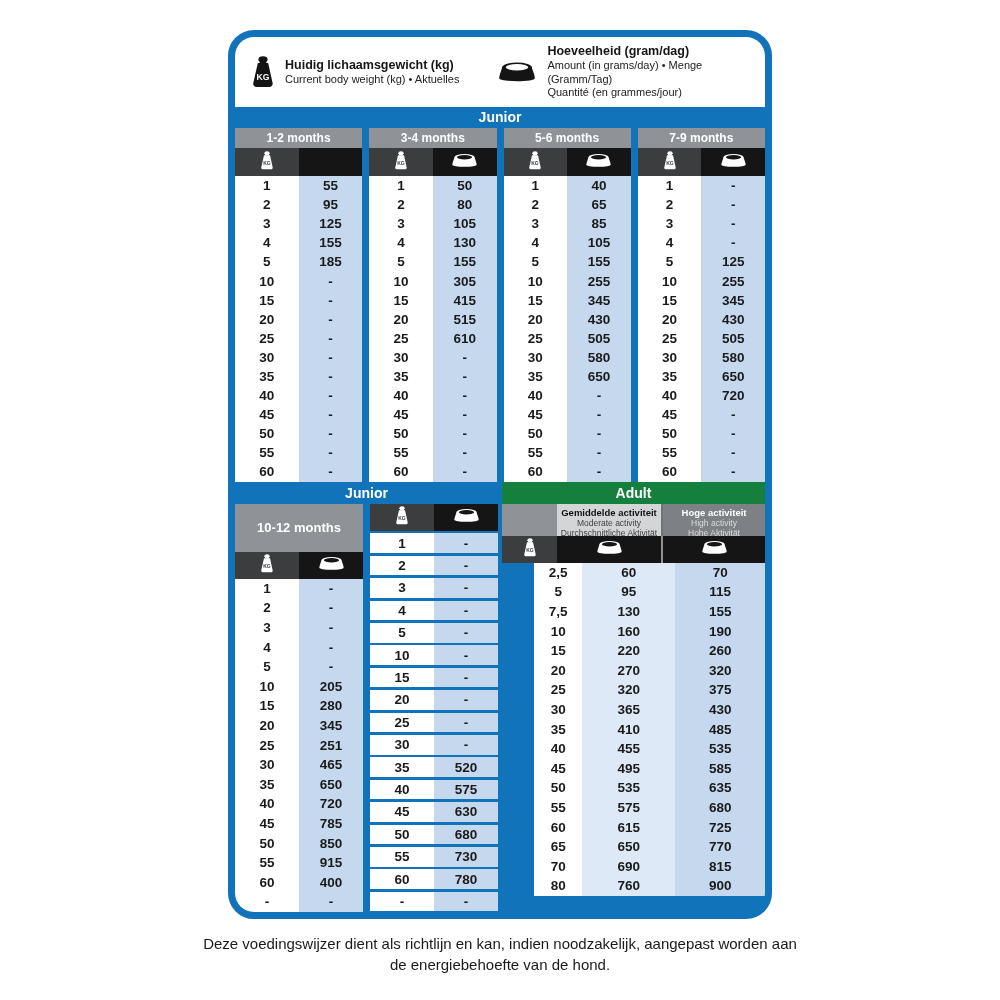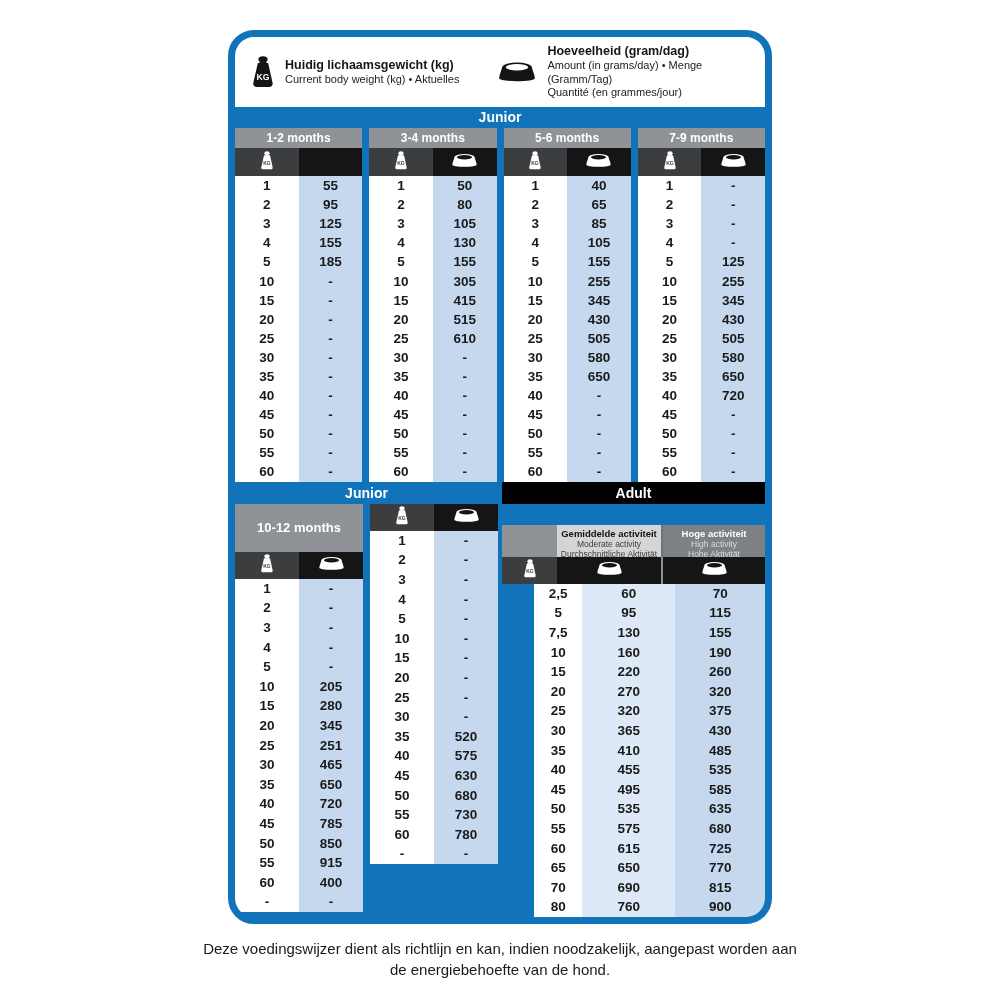--- a/index.html
+++ b/index.html
@@ -12,45 +12,45 @@
   .legend-item{display:flex;align-items:center;}
   .legend-item.weight{width:50%;padding-left:16px;box-sizing:border-box;}
   .legend-item.amount{padding-left:2px;}
   .legend-icon{margin-right:10px;display:flex;align-items:center;}
   .legend-title{font-weight:bold;font-size:12.5px;color:#161616;margin-bottom:1px;}
   .legend-line{font-size:11px;color:#222;line-height:13.5px;}
 
   
   .band{height:21px;line-height:21px;text-align:center;color:#fff;font-weight:bold;font-size:14px;}
   .band.blue{background:#1173b9;}
-  .band.black{background:#000000;}
+  .band.black{background:#15803d;}
   .bands2{display:flex;gap:4px;background:#1173b9;}
   .bands2 .band{flex:1;height:22px;line-height:22px;}
 
   
   .tables-row{display:flex;gap:7px;background:#1173b9;}
-  .subtable{flex:1;display:flex;flex-direction:column;}
+  .subtable{flex:1;display:flex;flex-direction:column;justify-content:space-between;}
   .month-header{height:20px;background:#8f9397;color:#fff;font-weight:bold;font-size:12px;display:flex;align-items:center;justify-content:center;}
   .month-header.tall{height:48px;font-size:13px;}
   .iconbar{display:flex;height:28px;}
   .iconbar.h2{height:27px;}
   .kg-half{width:50%;background:#3c3d3f;display:flex;align-items:center;justify-content:center;}
   .bowl-half{width:50%;background:#151515;display:flex;align-items:center;justify-content:center;}
   .trow{display:flex;height:19.1px;}
   .trow.r2{height:19.6px;}
   .cellnum{display:flex;align-items:center;justify-content:center;font-weight:bold;font-size:13.5px;color:#1a1a1a;}
   .kg-c{width:50%;background:#ffffff;}
   .val-c{width:50%;background:#c5d8ee;}
 
   
   .section2-body{display:flex;gap:4px;background:#1173b9;}
   .j2{width:263px;display:flex;gap:7px;}
   .j2 .subtable{flex:1;border-radius:27px;}
   .adult-table{width:263px;display:flex;flex-direction:column;}
-  .a-header{display:flex;height:32px;margin-top:21px;}
+  .a-header{display:flex;height:32px;}
   .a-kg-sp{width:55px;background:#8f9397;}
   .a-mod-h{width:106px;background:#d3d5d7;border-right:2px solid #6f7276;box-sizing:border-box;text-align:center;padding-top:3px;}
   .a-high-h{width:102px;background:#7d8084;text-align:center;padding-top:3px;}
   .a-h-line1{font-weight:bold;font-size:9.5px;line-height:11px;}
   .a-h-line{font-size:8.5px;line-height:10.5px;}
   .a-mod-h .a-h-line1{color:#111;}
   .a-mod-h .a-h-line{color:#3d3f41;}
   .a-high-h .a-h-line1{color:#ffffff;}
   .a-high-h .a-h-line{color:#dadbdc;}
   .a-iconbar{display:flex;height:27px;}

